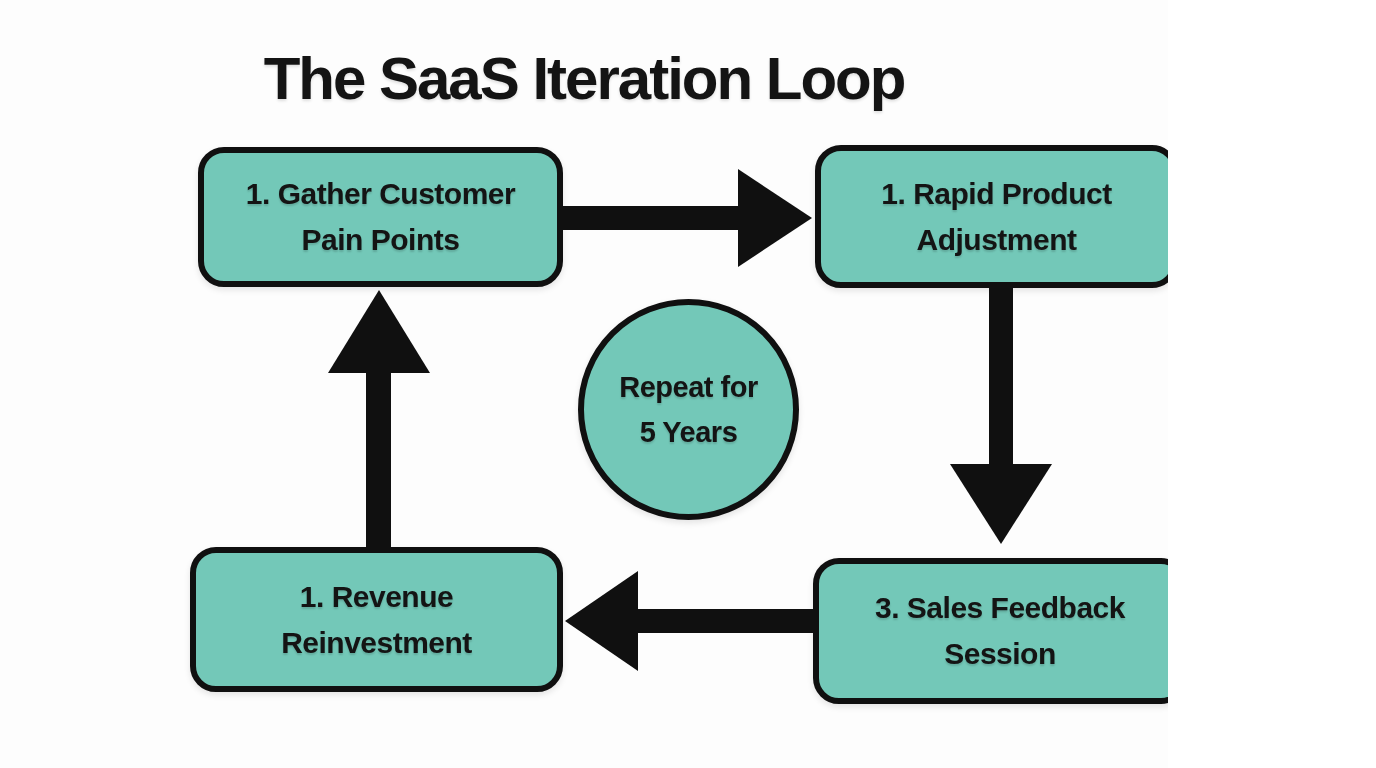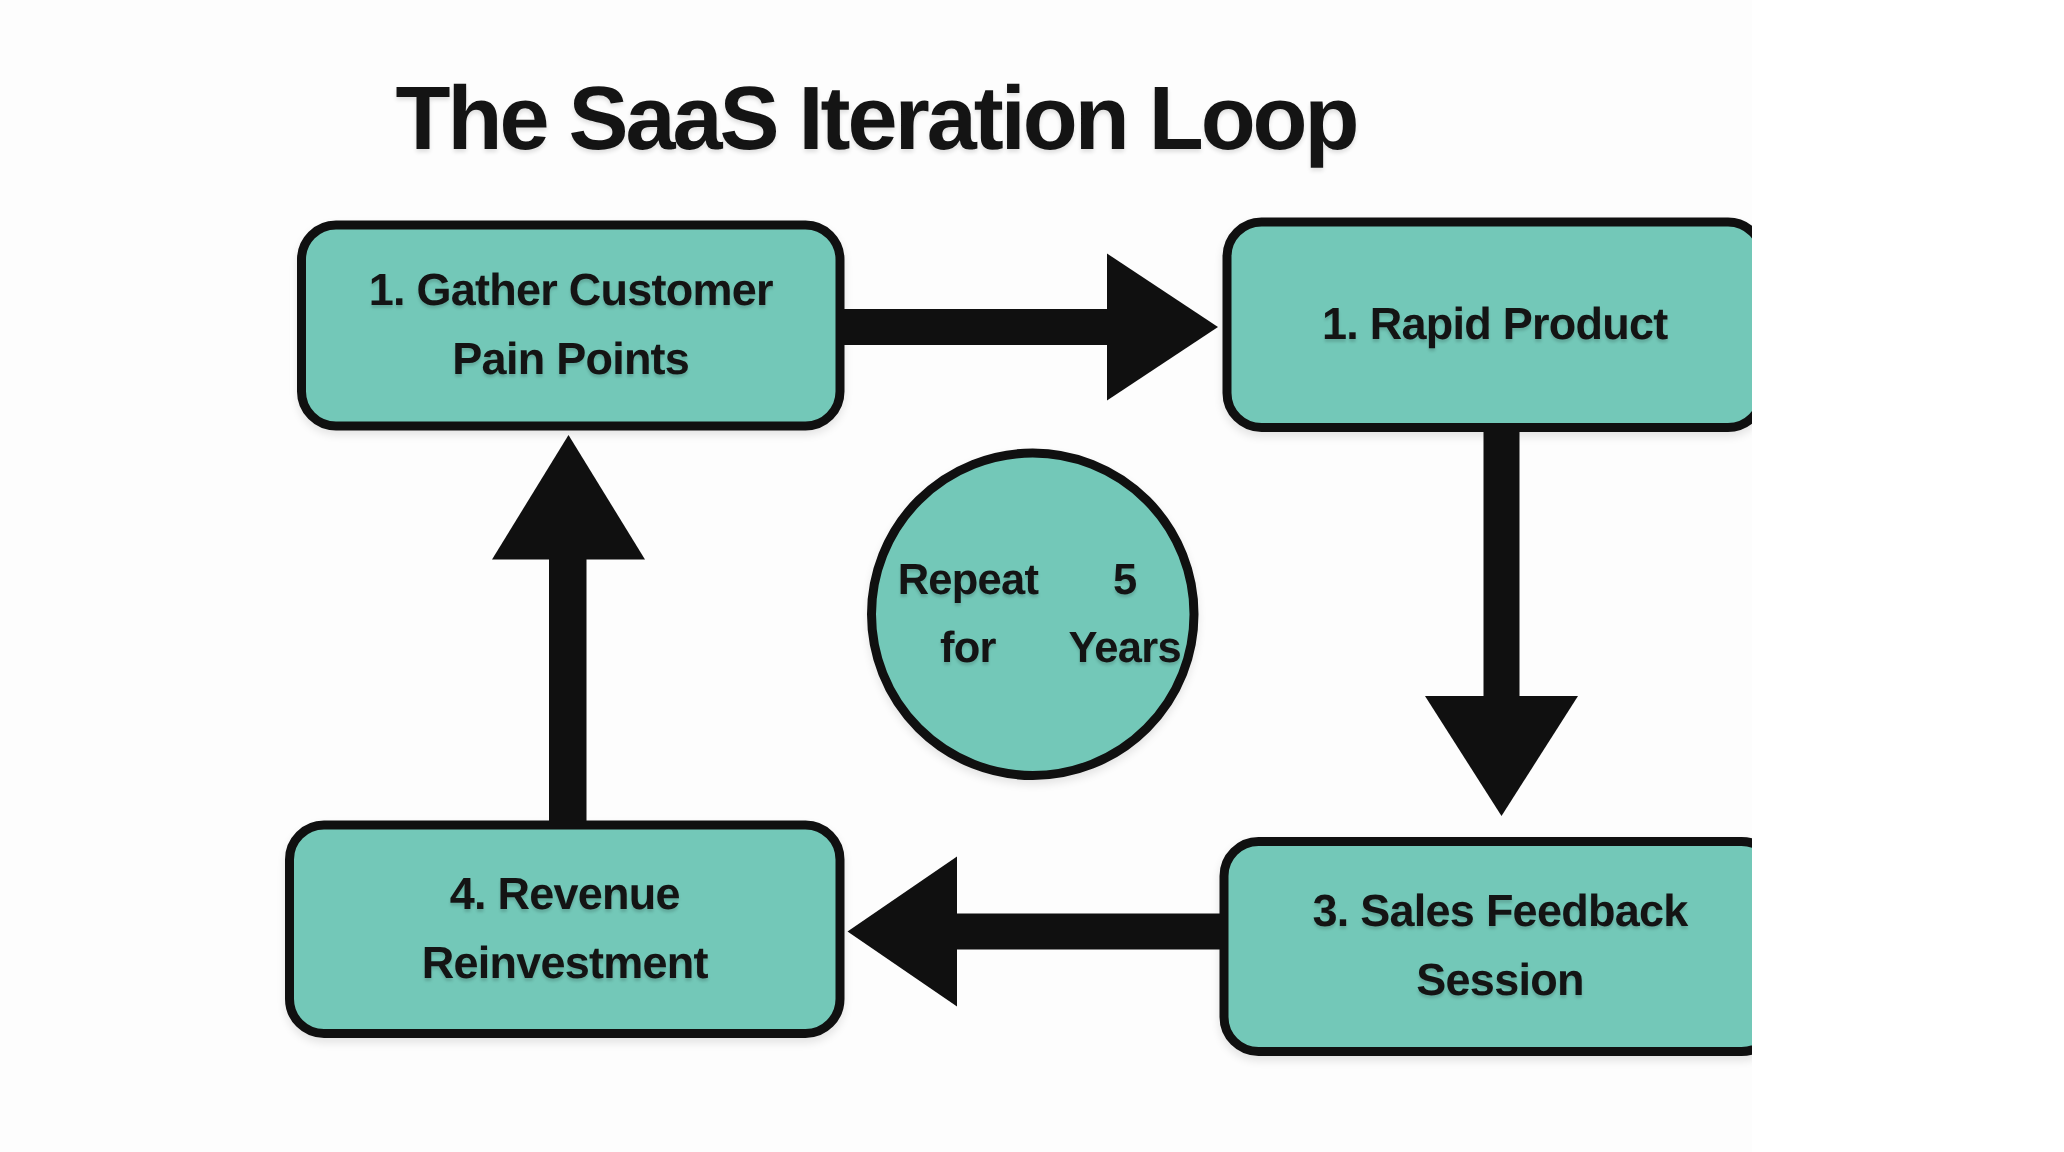--- a/index.html
+++ b/index.html
@@ -48,21 +48,21 @@
   .node-3 { left: 813px; top: 546px; width: 374px; height: 146px; margin-top: 12px; }
   .node-4 { left: 190px; top: 547px; width: 373px; height: 145px; }
   .center-circle {
     position: absolute;
     left: 578px; top: 299px;
     width: 221px; height: 221px;
     background: var(--accent, #73c8b8);
     border: 6px solid var(--outline, #101010);
     border-radius: 50%;
     display: flex;
-    flex-direction: row;
+    flex-direction: column;
     align-items: center;
     justify-content: center;
     text-align: center;
     font-size: 29px;
     font-weight: bold;
     line-height: 45px;
     letter-spacing: -0.5px;
     color: var(--ink, #141414);
     text-shadow: 0 2px 2px rgba(0,0,0,0.15);
     box-shadow: 0 3px 6px rgba(0,0,0,0.10);
@@ -105,29 +105,30 @@
 
   <h1 class="title">The SaaS Iteration Loop</h1>
 
   <div class="node node-1">
     <div>1. Gather Customer</div>
     <div>Pain Points</div>
   </div>
 
   <div class="node node-2">
     <div>1. Rapid Product</div>
+    <div>Adjustment</div>
   </div>
 
   <div class="node node-3">
     <div>3. Sales Feedback</div>
     <div>Session</div>
   </div>
 
   <div class="node node-4">
-    <div>4. Revenue</div>
+    <div>1. Revenue</div>
     <div>Reinvestment</div>
   </div>
 
   <div class="center-circle">
     <div>Repeat for</div>
     <div>5 Years</div>
   </div>
 
   <div>
     <div class="shaft shaft-right"></div>

